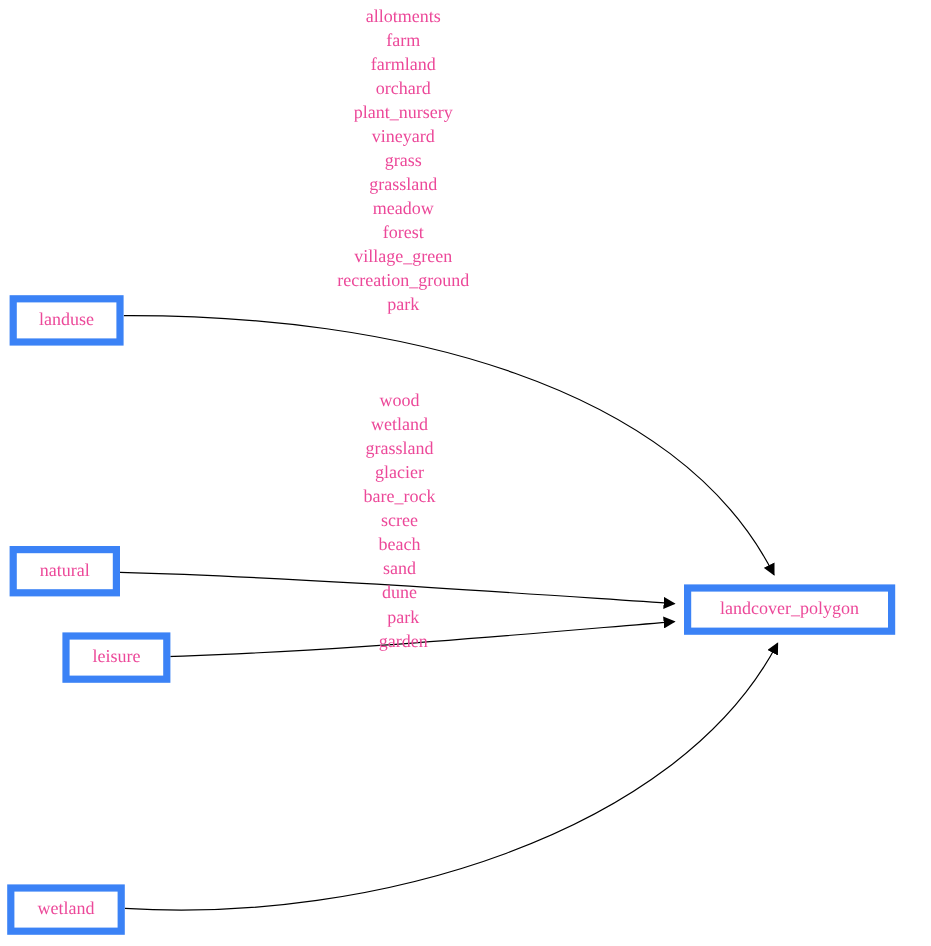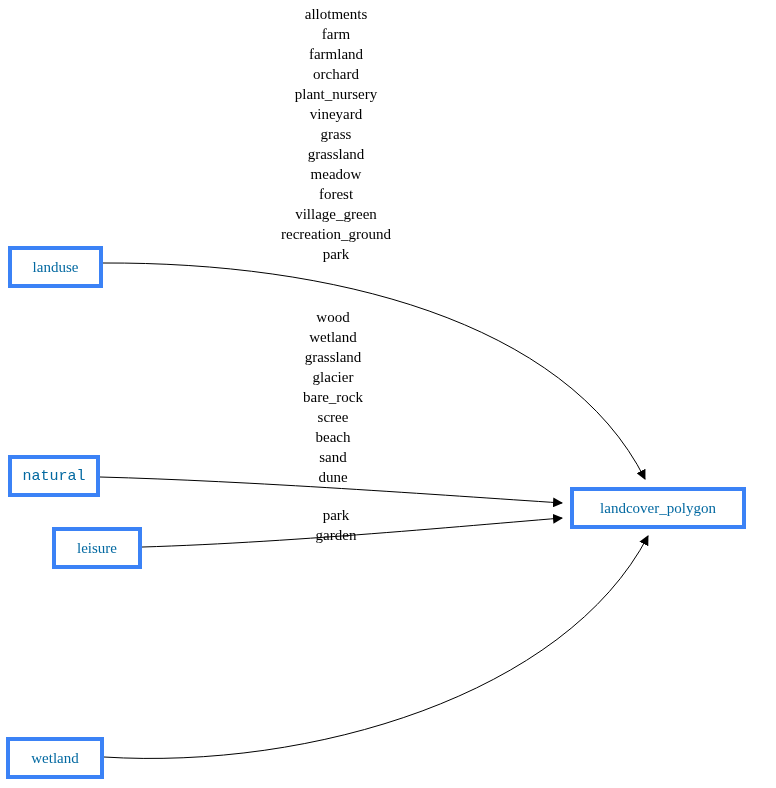--- a/index.html
+++ b/index.html
@@ -18,45 +18,45 @@
   #edges-svg {
     position: absolute;
     left: 0;
     top: 0;
     width: 776px;
     height: 788px;
   }
   .node {
     position: absolute;
     box-sizing: border-box;
-    border: 4px solid #3b82f6;
+    border: 6px solid #3b82f6;
     background: #ffffff;
     display: flex;
     align-items: center;
     justify-content: center;
     font-size: 15px;
-    color: #0369a1;
+    color: #ec4899;
     white-space: nowrap;
   }
   .edge-label {
     position: absolute;
     width: 300px;
     text-align: center;
     font-size: 15px;
     line-height: 20px;
-    color: #000000;
+    color: #ec4899;
     white-space: pre-line;
   }
   #node-landuse            { left: 8px;   top: 246px; width: 95px;  height: 42px; }
-  #node-natural            { left: 8px;   top: 455px; width: 92px;  height: 42px; font-family: Liberation Mono, monospace; }
+  #node-natural            { left: 8px;   top: 455px; width: 92px;  height: 42px; }
   #node-leisure            { left: 8px;   top: 527px; width: 90px;  height: 42px; margin-left: 44px; }
   #node-wetland            { left: 6px;   top: 737px; width: 98px;  height: 42px; }
   #node-landcover-polygon  { left: 570px; top: 487px; width: 176px; height: 42px; }
   #label-landuse  { left: 186px; top: 4px;   }
-  #label-natural  { left: 183px; top: 307px; }
+  #label-natural  { left: 183px; top: 324px; }
   #label-leisure  { left: 186px; top: 505px; }
   #label-wetland  { left: 185px; top: 557px; }
   .edge-path {
     fill: none;
     stroke: #000000;
     stroke-width: 1;
   }
 </style>
 </head>
 <body>

